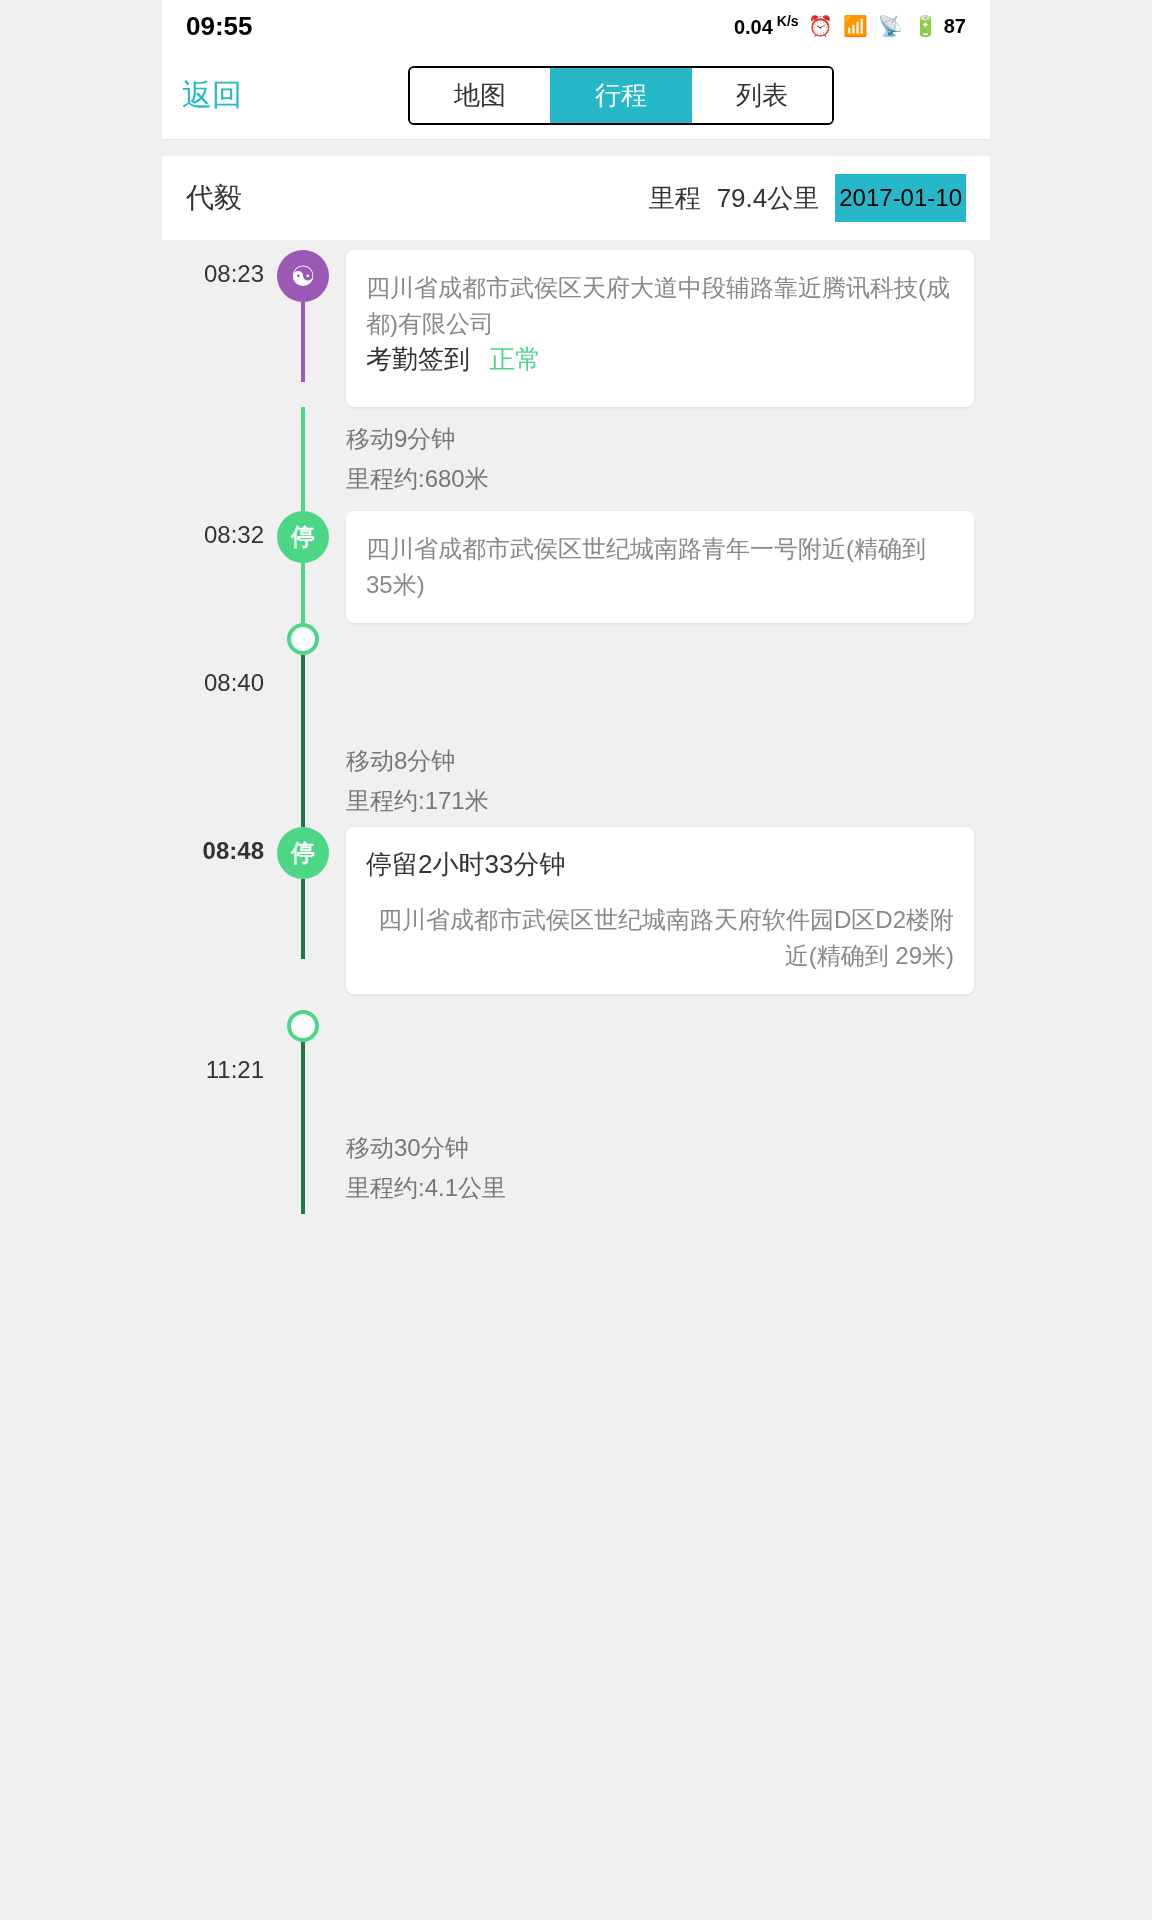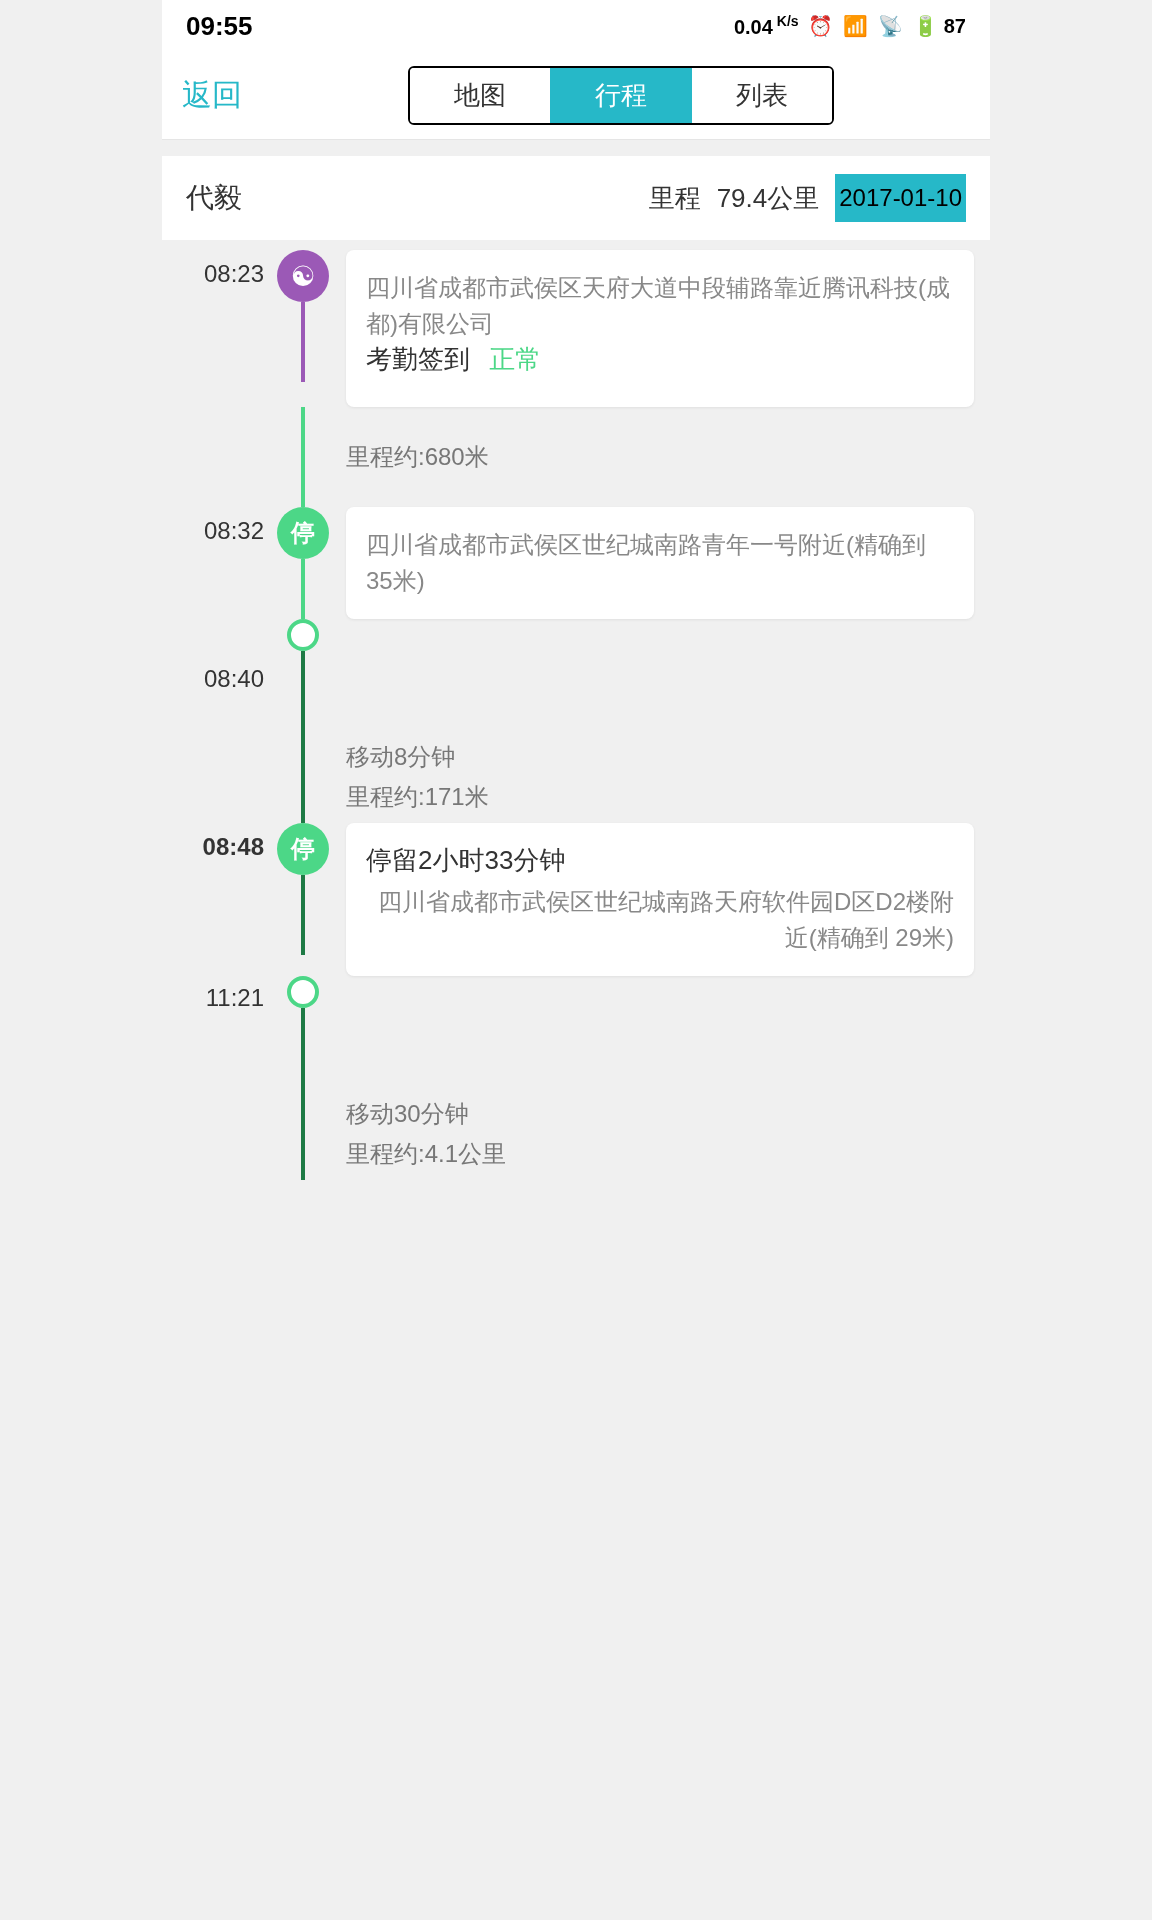--- a/index.html
+++ b/index.html
@@ -67,20 +67,21 @@
       </div>
     </div>
   </div>
 
   <div style="display:flex; align-items:stretch;">
     <div style="width:96px; flex-shrink:0;"></div>
     <div style="width:58px; flex-shrink:0; display:flex; flex-direction:column; align-items:center;">
       <div style="width:4px; flex:1; min-height:100px; background:#4cd787;"></div>
     </div>
     <div style="flex:1; padding-left:14px; display:flex; flex-direction:column; justify-content:center; padding-top:16px; padding-bottom:16px;">
+      <div style="font-size:24px; color:#777; margin-bottom:8px;">移动9分钟</div>
       <div style="font-size:24px; color:#777;">里程约:680米</div>
     </div>
   </div>
 
   <div style="display:flex; align-items:flex-start;">
     <div style="width:96px; flex-shrink:0; text-align:right; padding-right:10px; padding-top:10px;">
       <span style="font-size:24px; color:#333;">08:32</span>
     </div>
     <div style="width:58px; flex-shrink:0; display:flex; flex-direction:column; align-items:center;">
       <div style="width:52px; height:52px; border-radius:50%; background:#4cd787; display:flex; align-items:center; justify-content:center; font-size:24px; color:#fff; font-weight:bold; z-index:2; flex-shrink:0;">停</div>
@@ -118,27 +119,27 @@
   <div style="display:flex; align-items:flex-start;">
     <div style="width:96px; flex-shrink:0; text-align:right; padding-right:10px; padding-top:10px;font-weight:bold;">
       <span style="font-size:24px; color:#333;">08:48</span>
     </div>
     <div style="width:58px; flex-shrink:0; display:flex; flex-direction:column; align-items:center;">
       <div style="width:52px; height:52px; border-radius:50%; background:#4cd787; display:flex; align-items:center; justify-content:center; font-size:24px; color:#fff; font-weight:bold; z-index:2; flex-shrink:0;">停</div>
       <div style="width:4px; height:80px; background:#1e7a45;"></div>
     </div>
     <div style="flex:1; padding-left:14px;">
       <div style="background:#fff; border-radius:8px; padding:20px; box-shadow:0 1px 3px rgba(0,0,0,0.07);">
-        <div style="font-size:26px; color:#333; margin-bottom:6px;">停留2小时33分钟</div>
+        <div style="font-size:26px; color:#333; margin-bottom:20px;">停留2小时33分钟</div>
         <div style="font-size:24px; color:#888; line-height:1.5;text-align:right;">四川省成都市武侯区世纪城南路天府软件园D区D2楼附近(精确到 29米)</div>
       </div>
     </div>
   </div>
 
-  <div style="display:flex; align-items:flex-start;">
+  <div style="display:flex; align-items:center;margin-top:16px;">
     <div style="width:96px; flex-shrink:0; text-align:right; padding-right:10px; padding-top:8px;">
       <span style="font-size:24px; color:#333;">11:21</span>
     </div>
     <div style="width:58px; flex-shrink:0; display:flex; flex-direction:column; align-items:center;">
       <div style="width:32px; height:32px; border-radius:50%; border:4px solid #4cd787; background:#fff; flex-shrink:0; z-index:2;"></div>
       <div style="width:4px; height:80px; background:#1e7a45;"></div>
     </div>
     <div style="flex:1; padding-left:14px;"></div>
   </div>
 

